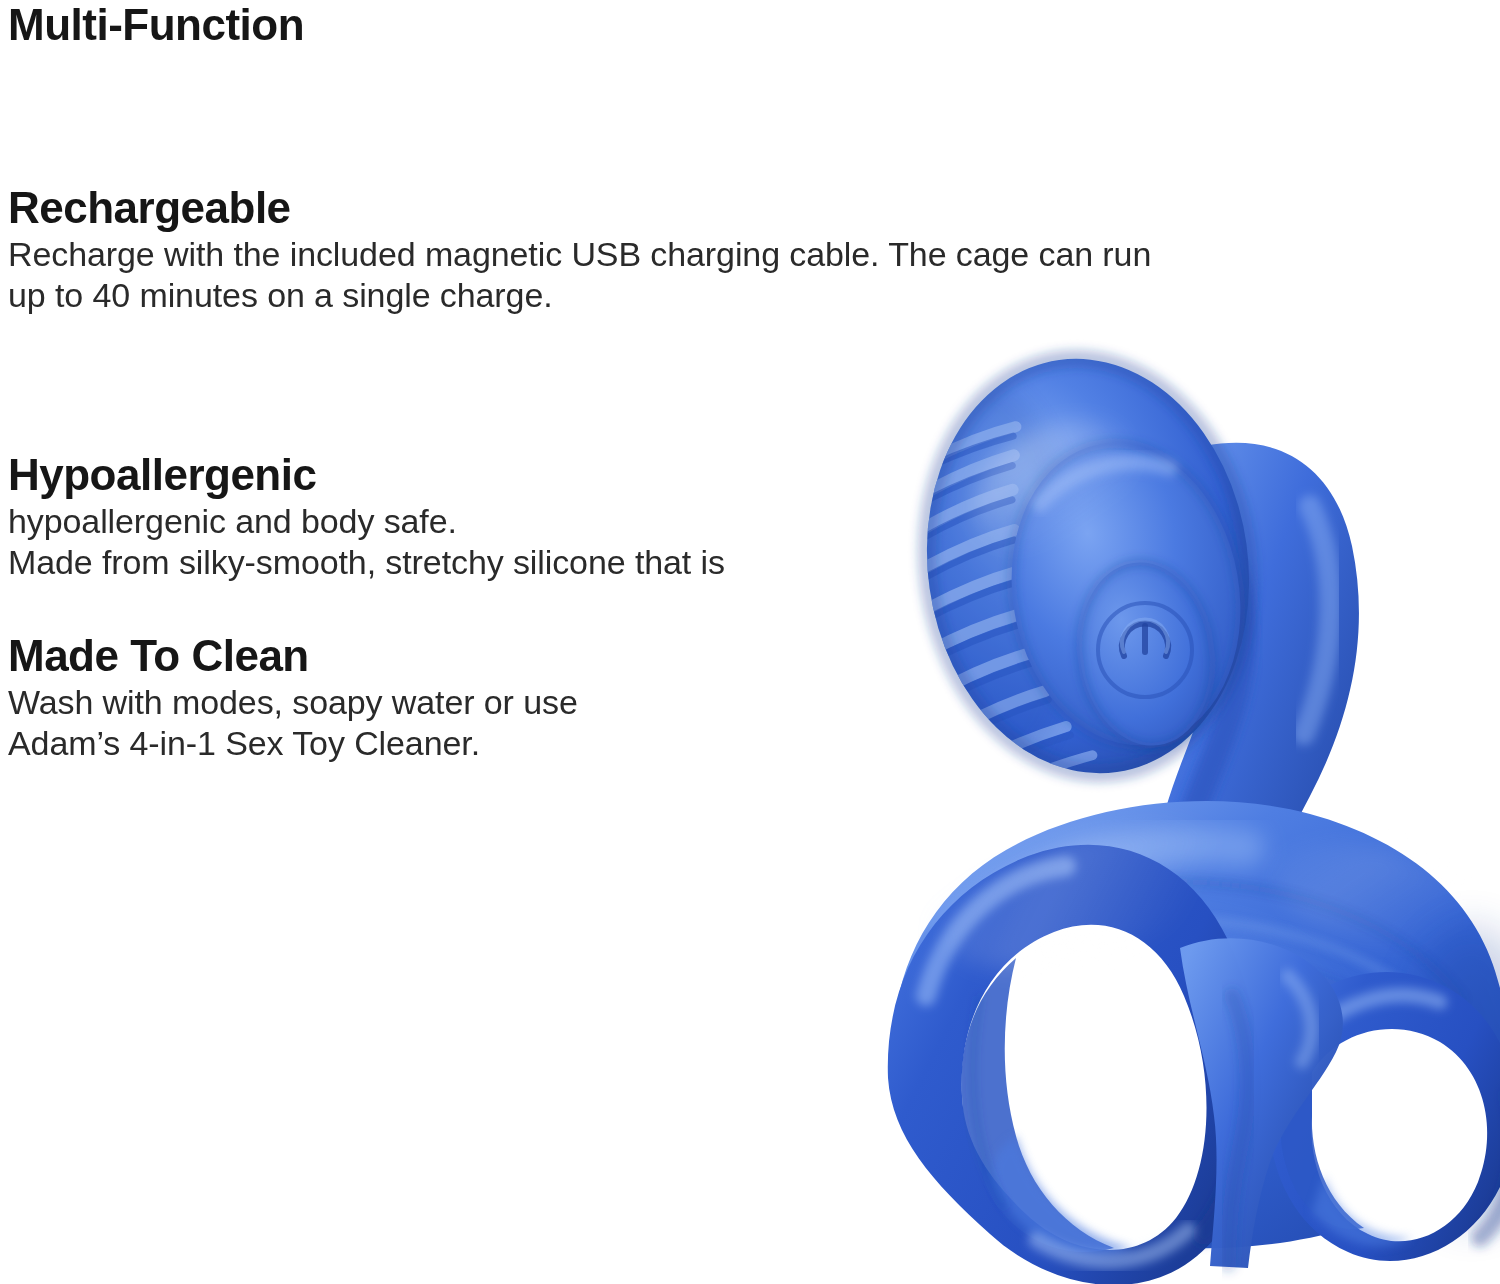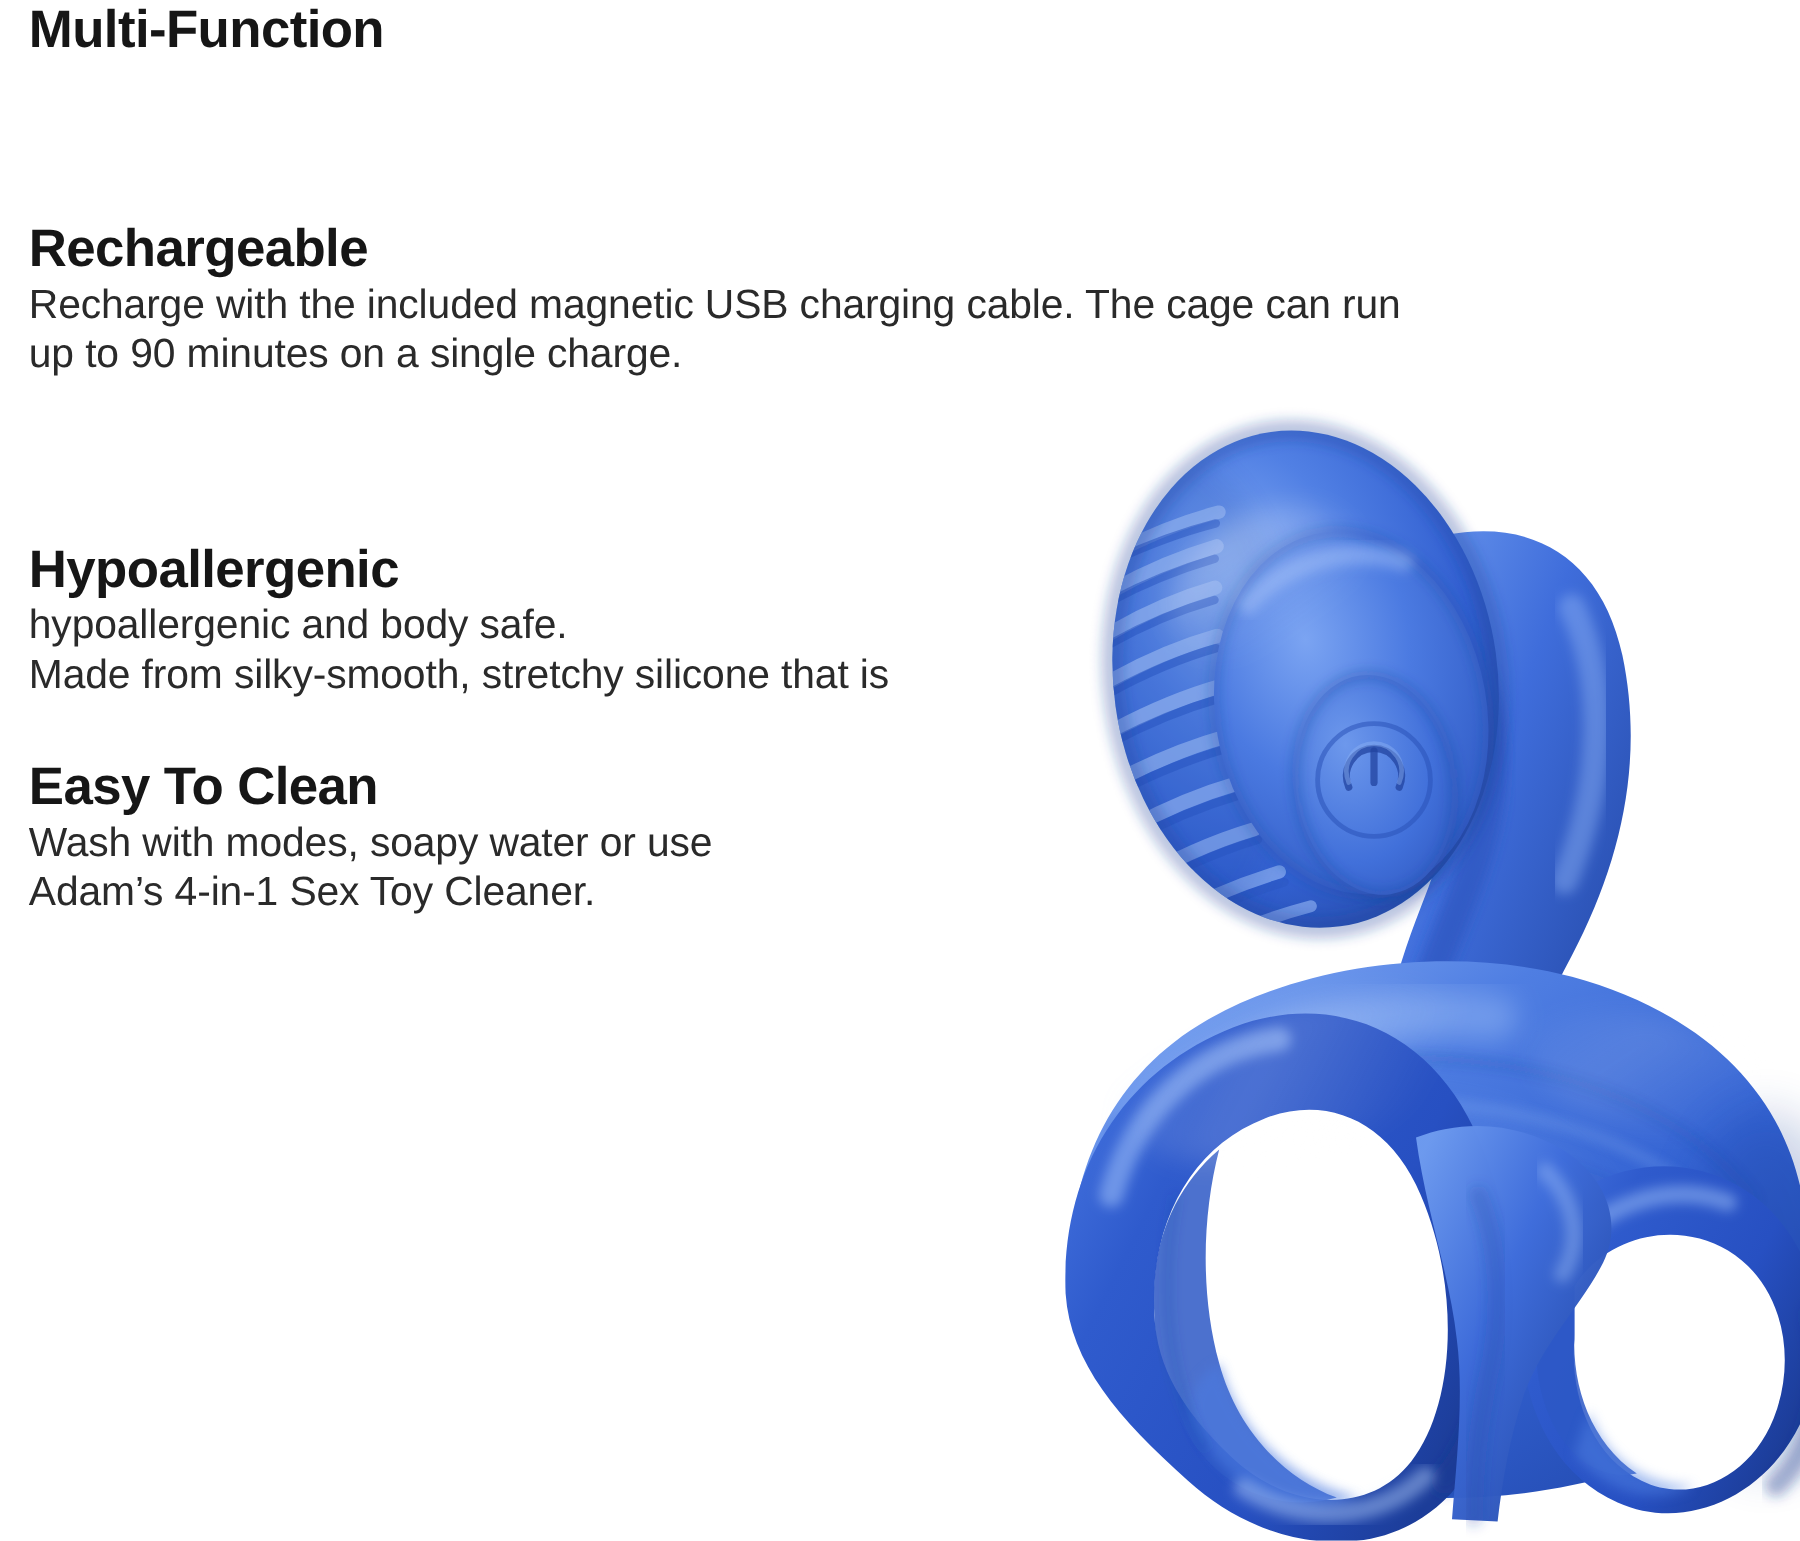--- a/index.html
+++ b/index.html
@@ -21,21 +21,21 @@
 
   
   .features {
     position: absolute;
     left: 8px;
     top: 0;
     width: 1400px;
   }
   .feature {
     position: absolute;
-    left: 16px;
+    left: 0;
   }
   .feature-title {
     font-weight: 700;
     font-size: 44px;
     line-height: 1.06;
     letter-spacing: -0.5px;
     color: #161616;
     margin: 0 0 2px 0;
     white-space: nowrap;
   }
@@ -72,34 +72,34 @@
   <div class="features">
 
     <section class="feature" id="feat-multifunction">
       <h2 class="feature-title">Multi-Function</h2>
     </section>
 
     <section class="feature" id="feat-rechargeable">
       <h2 class="feature-title">Rechargeable</h2>
       <p class="feature-body">
         <span class="line">Recharge with the included magnetic USB charging cable. The cage can run</span>
-        <span class="line">up to 90 minutes on a single charge.</span>
+        <span class="line">up to 40 minutes on a single charge.</span>
       </p>
     </section>
 
     <section class="feature" id="feat-hypoallergenic">
       <h2 class="feature-title">Hypoallergenic</h2>
       <p class="feature-body">
         <span class="line">hypoallergenic and body safe.</span>
         <span class="line">Made from silky-smooth, stretchy silicone that is</span>
       </p>
     </section>
 
     <section class="feature" id="feat-easytoclean">
-      <h2 class="feature-title">Easy To Clean</h2>
+      <h2 class="feature-title">Made To Clean</h2>
       <p class="feature-body">
         <span class="line">Wash with modes, soapy water or use</span>
         <span class="line">Adam’s 4-in-1 Sex Toy Cleaner.</span>
       </p>
     </section>
 
   </div>
 
   <figure class="product-figure">
     <svg class="product-svg" viewBox="0 0 700 964" xmlns="http://www.w3.org/2000/svg">

